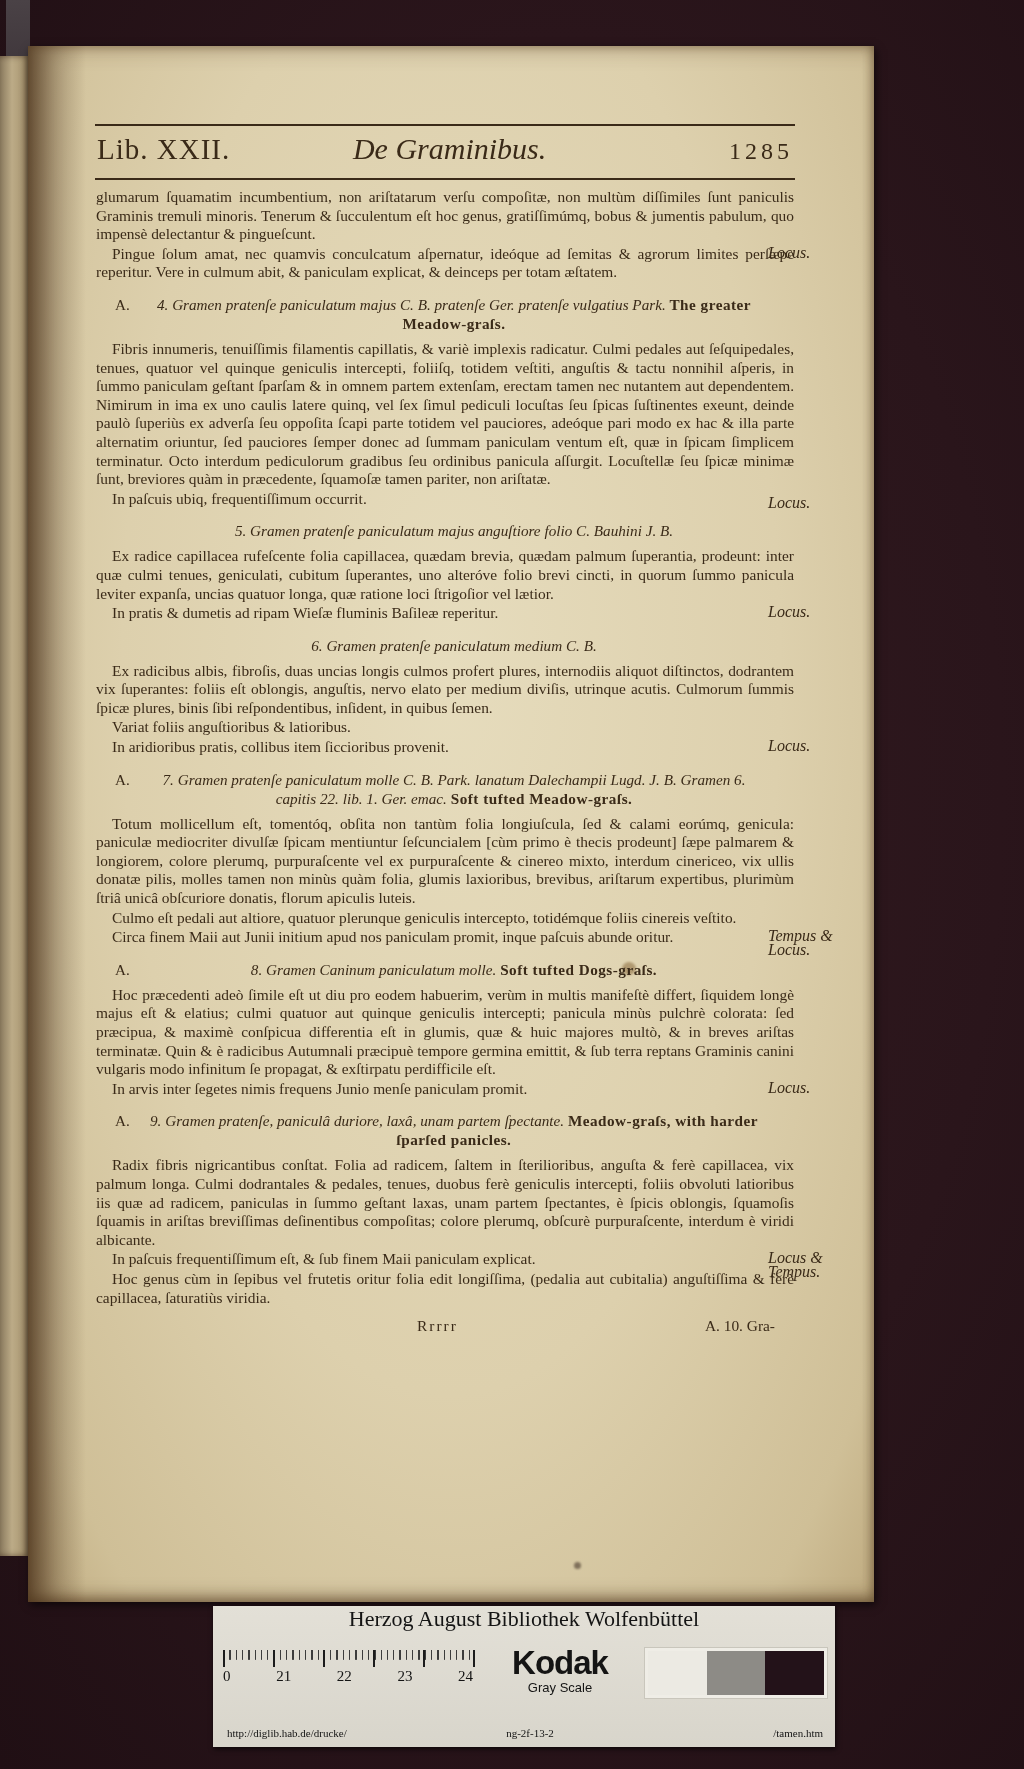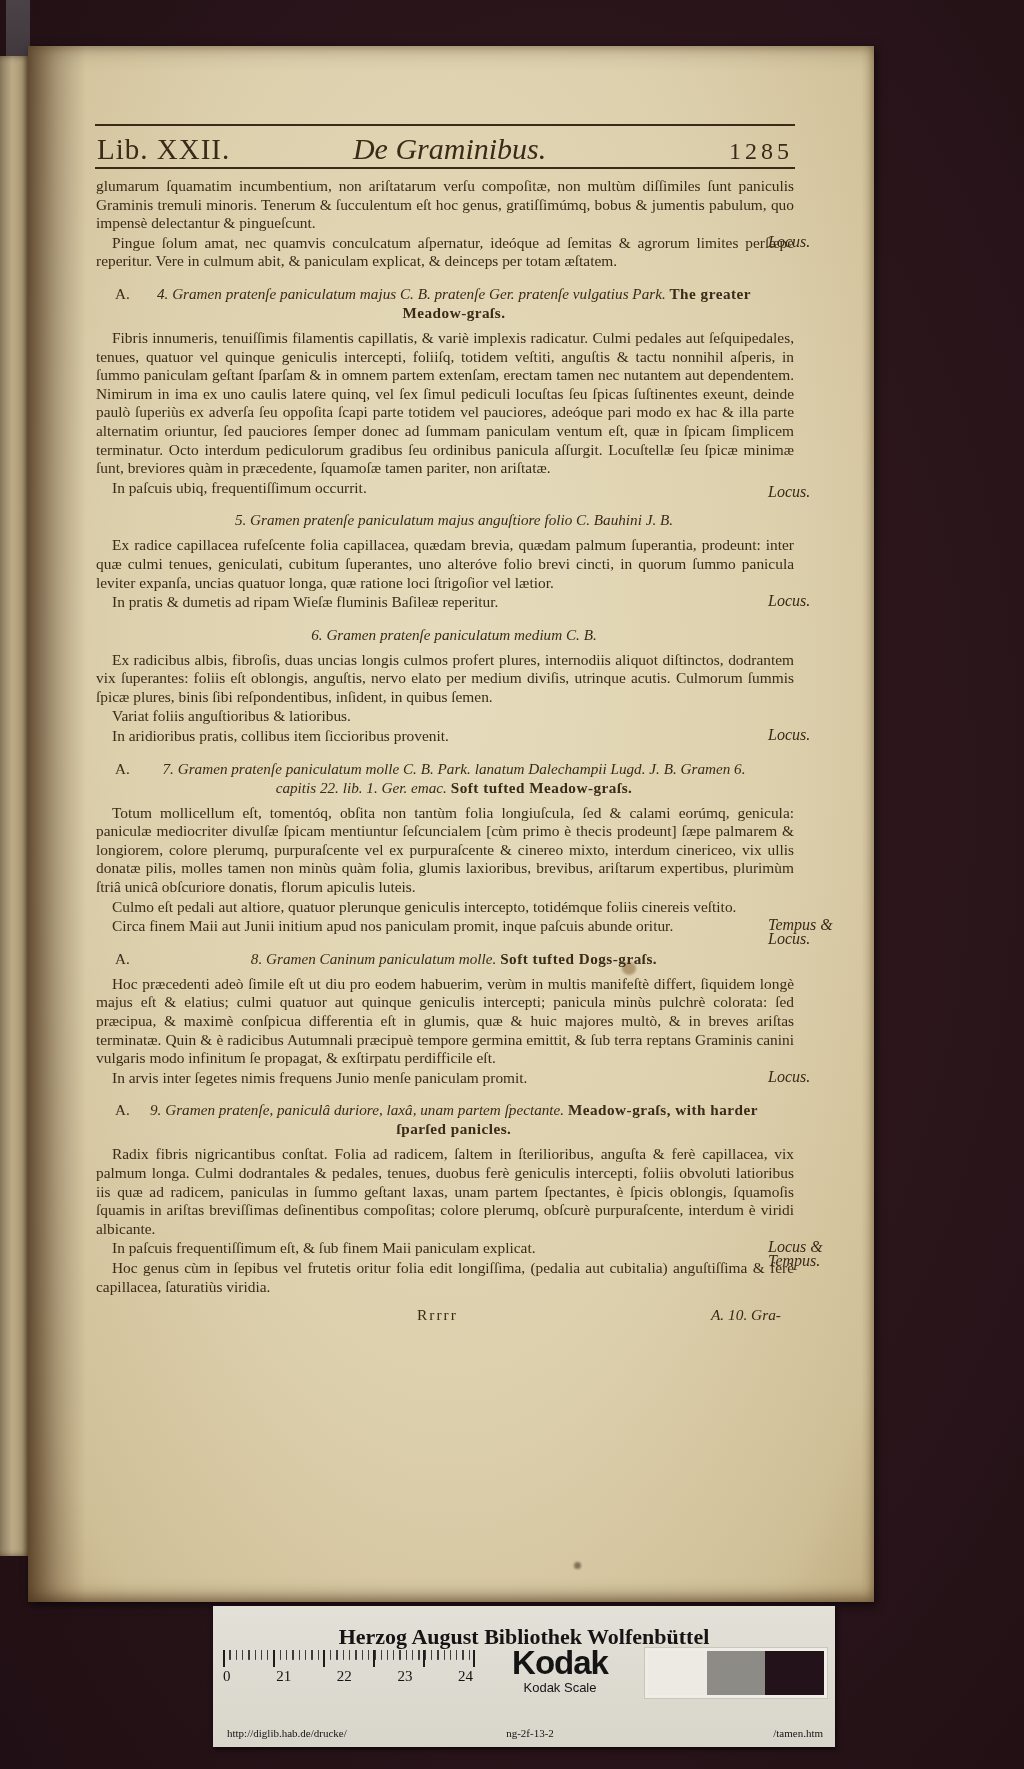--- a/index.html
+++ b/index.html
@@ -21,48 +21,48 @@
         box-shadow:inset 14px 0 22px rgba(70,45,20,.45), inset -3px 0 8px rgba(70,45,20,.3),
                    inset 0 -6px 12px rgba(70,45,20,.3), 2px 3px 8px rgba(0,0,0,.6);}
   .gutter-shadow{position:absolute;left:0;top:0;width:58px;height:100%;
         background:linear-gradient(90deg,rgba(60,35,15,.5),rgba(60,35,15,0));}
   .speck{position:absolute;border-radius:50%;background:#8a6a3c;opacity:.55;filter:blur(1px);}
 
   .content{position:absolute;left:67px;top:78px;width:700px;color:#3a2a18;}
 
   .pagehead{border-top:2px solid #3a2a18;border-bottom:2px solid #3a2a18;
             display:flex;align-items:baseline;justify-content:space-between;
-            padding:6px 2px 1px 2px;margin-bottom:8px;}
+            padding:6px 2px 12px 2px;margin-bottom:8px;}
   .book-title{font-size:29px;letter-spacing:1px;}
   .chapter-title{font-style:italic;font-size:30px;transform:translateX(-30px);}
   .page-number{font-size:24px;letter-spacing:4px;}
 
   .body-text{font-size:15.4px;line-height:18.6px;text-align:justify;}
   .para{position:relative;margin:1px;text-indent:16px;}
   .para.noindent{text-indent:0;}
   .mnote{position:absolute;left:672px;top:1px;width:80px;font-style:italic;font-size:16px;
          line-height:14px;white-space:pre-line;text-align:left;text-indent:0;}
   .mnote.low{top:auto;bottom:-2px;}
 
   .head{position:relative;text-align:center;margin:13px 0 7px 0;padding:0 28px 0 46px;
         font-size:15.2px;line-height:19px;text-indent:0;}
   .head .prefix{position:absolute;left:20px;top:0;font-style:normal;}
   .head .lat{font-style:italic;}
   .head .eng{font-style:normal;font-weight:bold;letter-spacing:.5px;}
 
   .catchrow{position:relative;height:22px;margin-top:10px;font-size:15.4px;}
   .sig{position:absolute;left:46%;letter-spacing:2px;}
-  .catch{position:absolute;right:14px;font-style:italic;}
+  .catch{position:absolute;right:20px;}
 
   
   .label{position:absolute;left:213px;top:1606px;width:622px;height:141px;
          background:linear-gradient(180deg,#e3e0d7 0%, #d8d5cb 100%);
          box-shadow:1px 2px 5px rgba(0,0,0,.7);color:#141414;
          font-family:"Liberation Serif","DejaVu Serif",serif;}
-  .label-title{text-align:center;font-weight:bold;font-size:22px;padding-top:18px;}
+  .label-title{text-align:center;font-weight:normal;font-size:22px;padding-top:0;}
   .label-mid{position:absolute;left:10px;top:40px;right:8px;height:62px;display:flex;align-items:flex-start;}
   .ruler{width:252px;margin-top:4px;}
   .ticks{height:17px;
      background-image:
        repeating-linear-gradient(90deg,#1c1c1c 0 2px,transparent 2px 50px),
        repeating-linear-gradient(90deg,#3c3c3c 0 1.3px,transparent 1.3px 6.3px);
      background-size:100% 100%,100% 58%;background-repeat:no-repeat;}
   .ruler-nums{display:flex;justify-content:space-between;font-size:15px;padding:1px 2px 0 0;}
   .kodak{width:170px;text-align:center;margin-top:2px;}
   .kodak-word{font-family:"Liberation Sans","DejaVu Sans",sans-serif;font-weight:bold;
@@ -162,21 +162,21 @@
         <div class="ruler-nums">
           <span>0</span>
           <span>21</span>
           <span>22</span>
           <span>23</span>
           <span>24</span>
         </div>
       </div>
       <div class="kodak">
         <div class="kodak-word">Kodak</div>
-        <div class="kodak-sub">Kodak Scale</div>
+        <div class="kodak-sub">Gray Scale</div>
       </div>
       <div class="patches">
         <div class="patch" style="background:#eceae3;"></div>
         <div class="patch" style="background:#8d8b86;"></div>
         <div class="patch" style="background:#231219;"></div>
       </div>
     </div>
     <div class="label-bottom">
       <span>http://diglib.hab.de/drucke/</span>
       <span class="mid">ng-2f-13-2</span>

